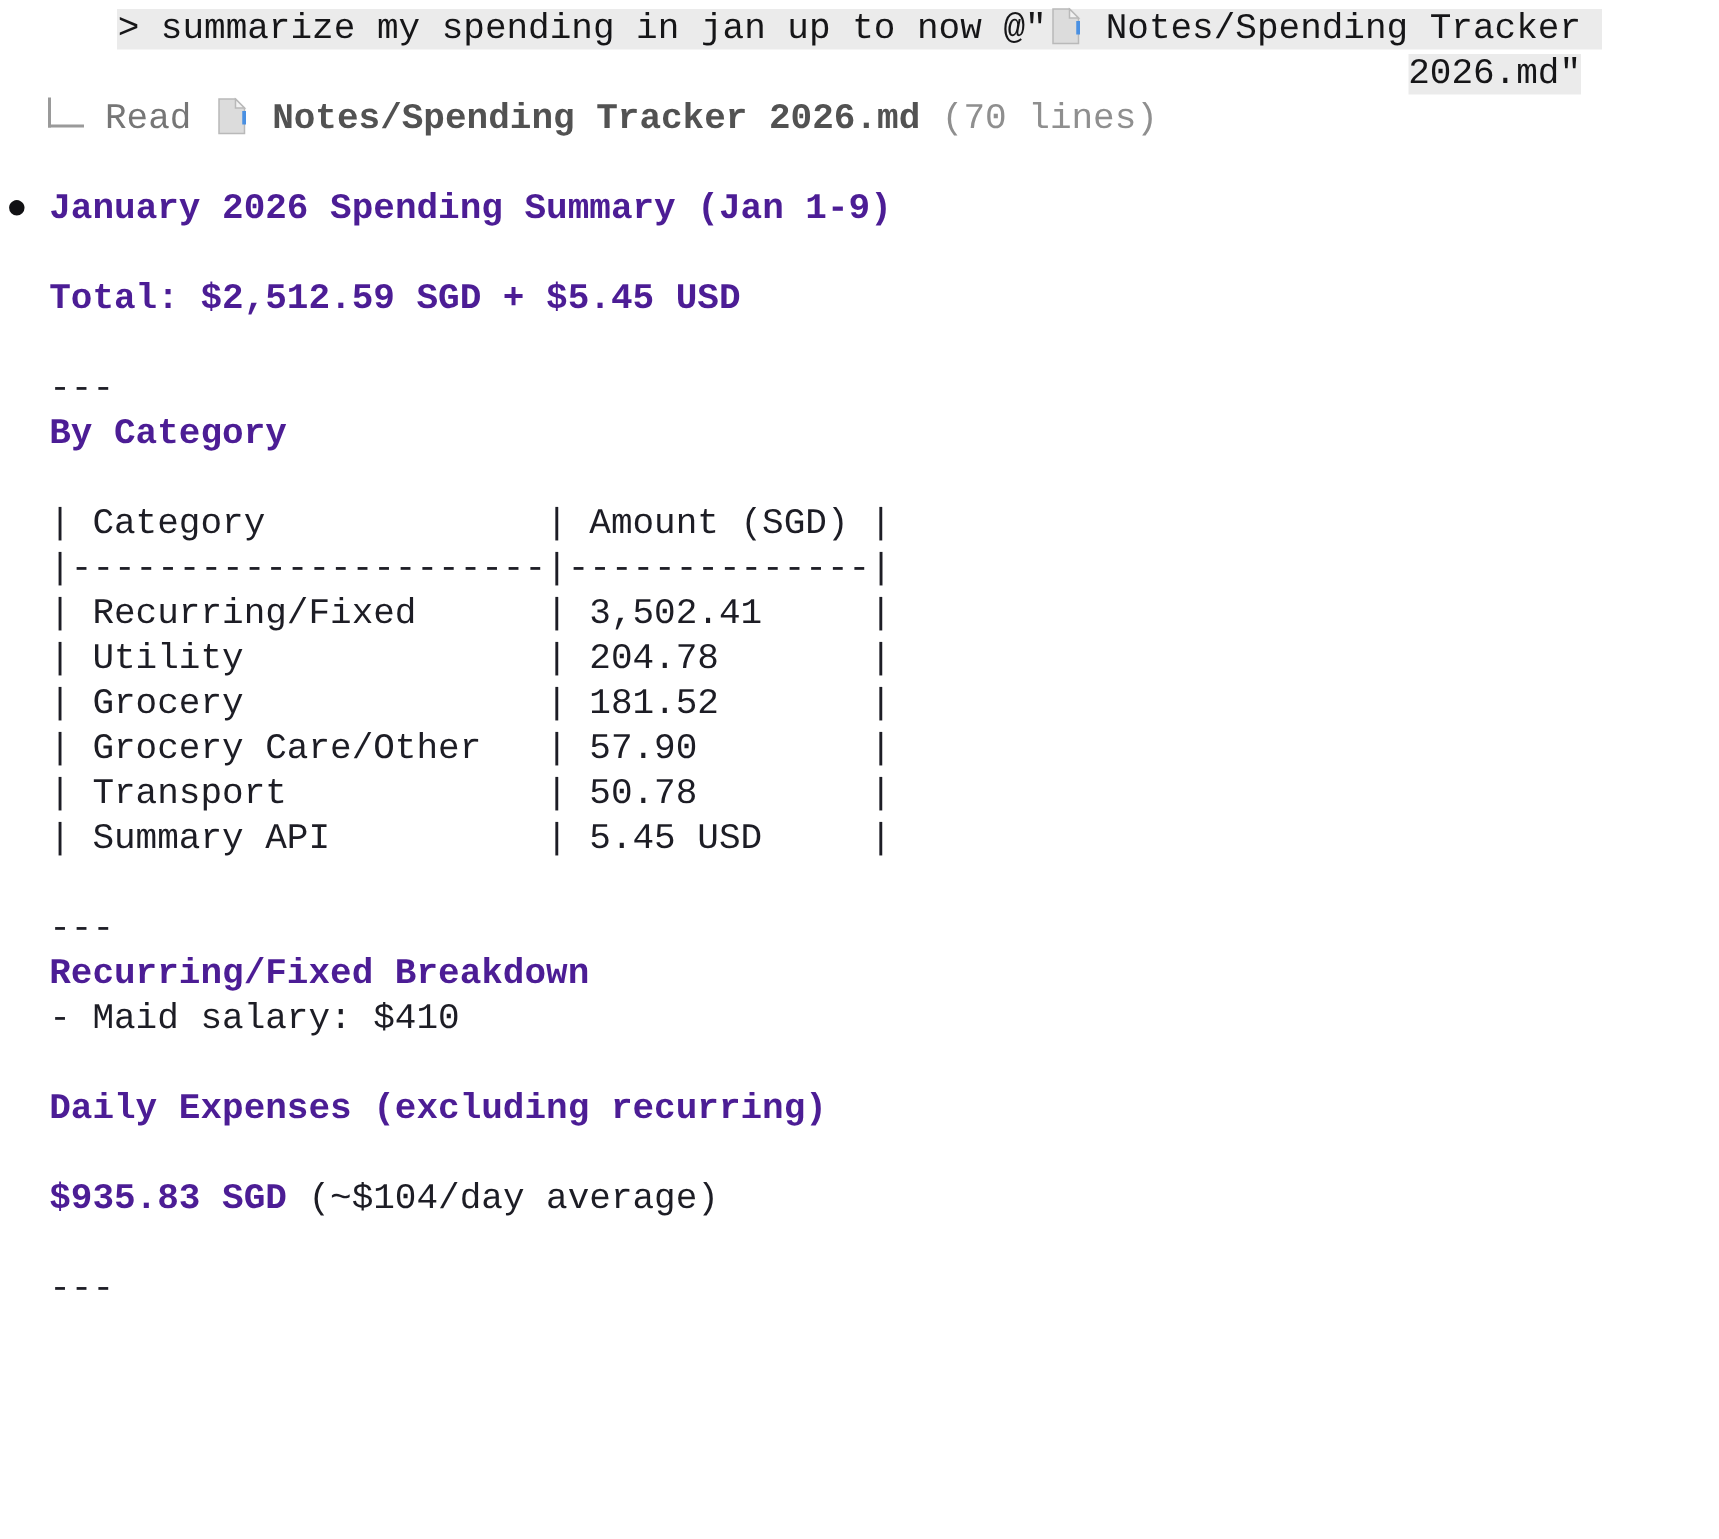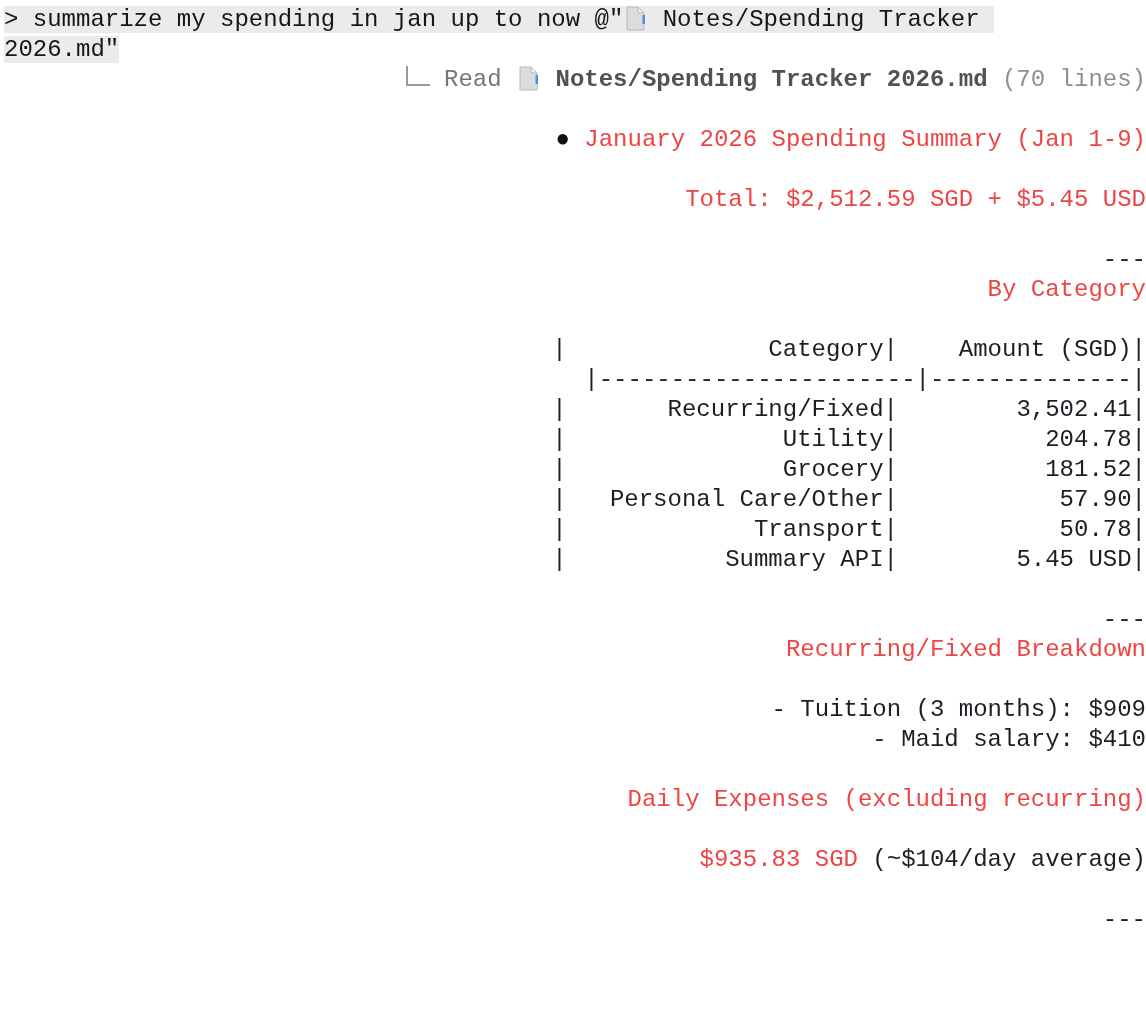--- a/index.html
+++ b/index.html
@@ -15,30 +15,30 @@
     font-size: 24px;
     line-height: 30px;
     color: #1d1d25;
   }
   .page {
     padding: 5px 0 0 4px;
   }
   .line {
     height: 30px;
     white-space: pre;
-    text-align: right;
   }
   .mt { margin-top: 30px; }          
   .indent { padding-left: 2ch; }
 
   
   .prompt {
     width: 1050px;
     white-space: pre-wrap;
     word-break: normal;
+    text-align: right;
   }
   .prompt-highlight {
     background: #ebebeb;
     color: #161618;
   }
 
   
   .doc-icon {
     display: inline-block;
     width: 21px;
@@ -59,25 +59,25 @@
     margin-right: 14px;
     vertical-align: baseline;
     box-sizing: border-box;
   }
   .tool-action { color: #767676; }
   .tool-file   { color: #525252; font-weight: bold; }
   .tool-meta   { color: #8f8f8f; }
 
   
   .bullet { color: #111114; }
-  .heading { font-weight: normal; color: #ef4444; }
+  .heading { font-weight: bold; color: #4c1d95; }
 
   
   .tcell-cat  { display: inline-block; width: 21ch; white-space: pre; }
-  .tcell-amt  { display: inline-block; width: 13ch; white-space: pre; margin-left: 32px; }
+  .tcell-amt  { display: inline-block; width: 13ch; white-space: pre; }
 </style>
 </head>
 <body>
 
 <div class="page">
 
   <div class="prompt"><span class="prompt-highlight"><span>&gt; summarize my spending in jan up to now @"</span><span class="doc-icon"><svg width="21" height="25" viewBox="0 0 21 25">
             <path d="M2 1 h11 l6 6 v17 h-17 z" fill="#dcdcdc" stroke="#b9b9b9" stroke-width="1"></path>
             <path d="M13 1 l6 6 h-6 z" fill="#f2f2f2" stroke="#b9b9b9" stroke-width="1"></path>
             <rect x="17.5" y="9" width="2.5" height="9" fill="#4a90e2"></rect>
@@ -95,28 +95,27 @@
 
   <div class="line mt indent">---</div>
   <div class="line indent heading">By Category</div>
 
   <div class="line mt indent"><span>| </span><span class="tcell-cat">Category</span><span>| </span><span class="tcell-amt">Amount (SGD)</span><span>|</span></div>
   <div class="line indent">|----------------------|--------------|</div>
 
   <div class="line indent"><span>| </span><span class="tcell-cat">Recurring/Fixed</span><span>| </span><span class="tcell-amt">3,502.41</span><span>|</span></div>
   <div class="line indent"><span>| </span><span class="tcell-cat">Utility</span><span>| </span><span class="tcell-amt">204.78</span><span>|</span></div>
   <div class="line indent"><span>| </span><span class="tcell-cat">Grocery</span><span>| </span><span class="tcell-amt">181.52</span><span>|</span></div>
-  <div class="line indent"><span>| </span><span class="tcell-cat">Personal Care/Other</span><span>| </span><span class="tcell-amt">57.90</span><span>|</span></div>
+  <div class="line indent"><span>| </span><span class="tcell-cat">Grocery Care/Other</span><span>| </span><span class="tcell-amt">57.90</span><span>|</span></div>
   <div class="line indent"><span>| </span><span class="tcell-cat">Transport</span><span>| </span><span class="tcell-amt">50.78</span><span>|</span></div>
   <div class="line indent"><span>| </span><span class="tcell-cat">Summary API</span><span>| </span><span class="tcell-amt">5.45 USD</span><span>|</span></div>
 
   <div class="line mt indent">---</div>
   <div class="line indent heading">Recurring/Fixed Breakdown</div>
 
-  <div class="line mt indent">- Tuition (3 months): $909</div>
   <div class="line indent">- Maid salary: $410</div>
 
   <div class="line mt indent heading">Daily Expenses (excluding recurring)</div>
   <div class="line mt indent"><span class="heading">$935.83 SGD</span><span> (~$104/day average)</span></div>
 
   <div class="line mt indent">---</div>
 
 </div>
 
 </body></html>

